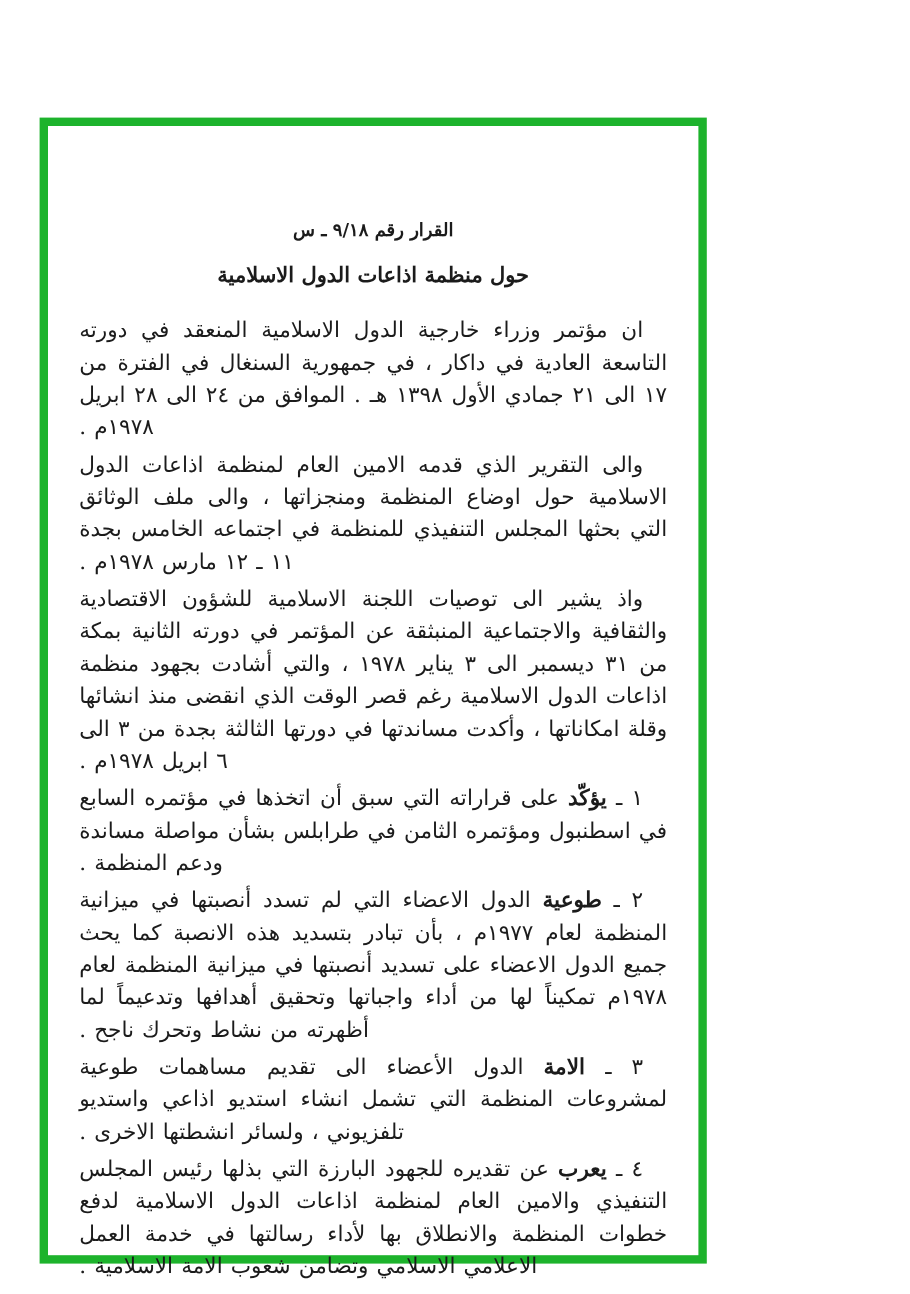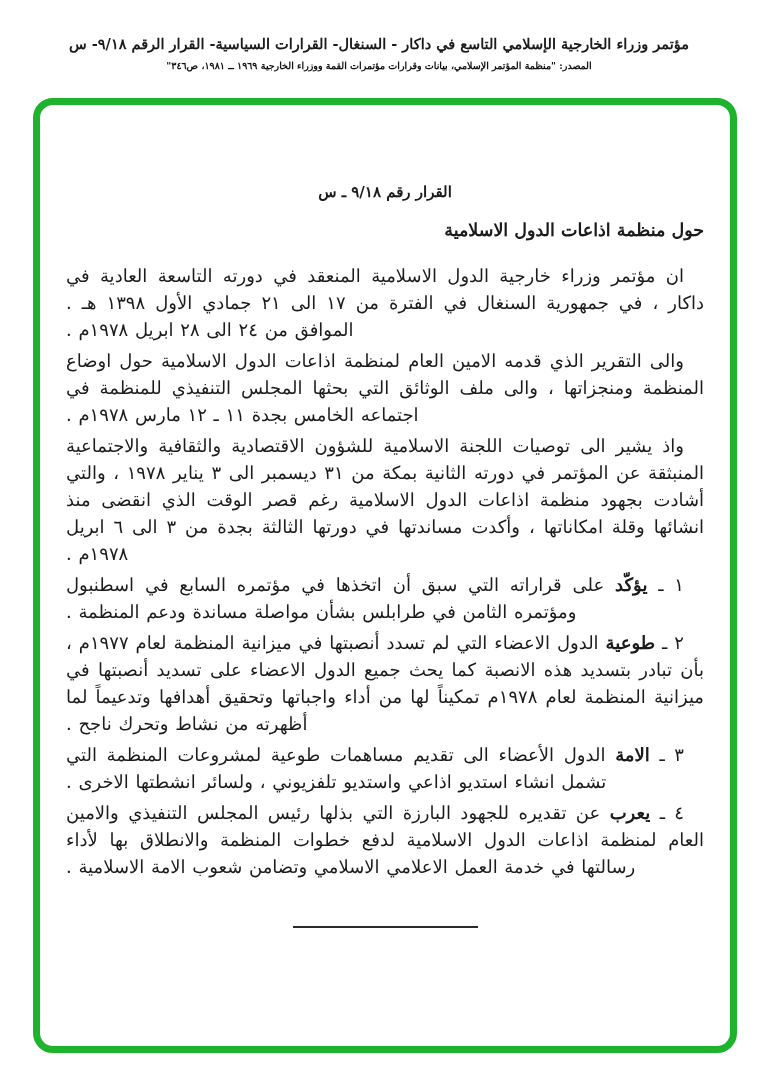--- a/index.html
+++ b/index.html
@@ -27,39 +27,39 @@
     font-size: 9.5px;
     line-height: 14px;
     margin-top: 5px;
     color: #111;
   }
 
   
   .frame {
     position: absolute;
     left: 33px; top: 98px;
-    width: 704px; height: 955px;
+    width: 556px; height: 955px;
     border: 7px solid #1db32c;
-    border-radius: 20px;
+    border-radius: 0;
     background: #ffffff;
   }
   .content {
     padding: 77px 26px 0 26px;
     direction: rtl;
   }
 
   .t1 {
     text-align: center;
     font-weight: bold;
     font-size: 15px;
     line-height: 20px;
     margin-bottom: 16px;
   }
   .t2 {
-    text-align: right;
+    text-align: center;
     font-weight: bold;
     font-size: 17.5px;
     line-height: 24px;
     margin-bottom: 20px;
   }
 
   .para {
     font-size: 18px;
     line-height: 27px;
     text-indent: 20px;
@@ -78,24 +78,20 @@
     width: 185px;
     border-top: 2px solid #2a2a2a;
     margin: 46px auto 0 auto;
   }
 </style>
 </head>
 <body style="color: rgb(27, 27, 27);">
 
 <div class="page">
 
-  <header class="page-header">
-    <div class="hdr-main">مؤتمر وزراء الخارجية الإسلامي التاسع في داكار - السنغال- القرارات السياسية- القرار الرقم ٩/١٨- س</div>
-    <div class="hdr-src">المصدر: "منظمة المؤتمر الإسلامي، بيانات وقرارات مؤتمرات القمة ووزراء الخارجية ١٩٦٩ ــ ١٩٨١، ص٣٤٦"</div>
-  </header>
 
   <div class="frame" style="border-color: rgb(29, 179, 44);">
     <div class="content">
 
       <div class="t1">القرار رقم ٩/١٨ ـ س</div>
 
       <div class="t2">حول منظمة اذاعات الدول الاسلامية</div>
 
       <div id="preamble">
           <p class="para">ان مؤتمر وزراء خارجية الدول الاسلامية المنعقد في دورته التاسعة العادية في داكار ، في جمهورية السنغال في الفترة من ١٧ الى ٢١ جمادي الأول ١٣٩٨ هـ . الموافق من ٢٤ الى ٢٨ ابريل ١٩٧٨م .</p>

